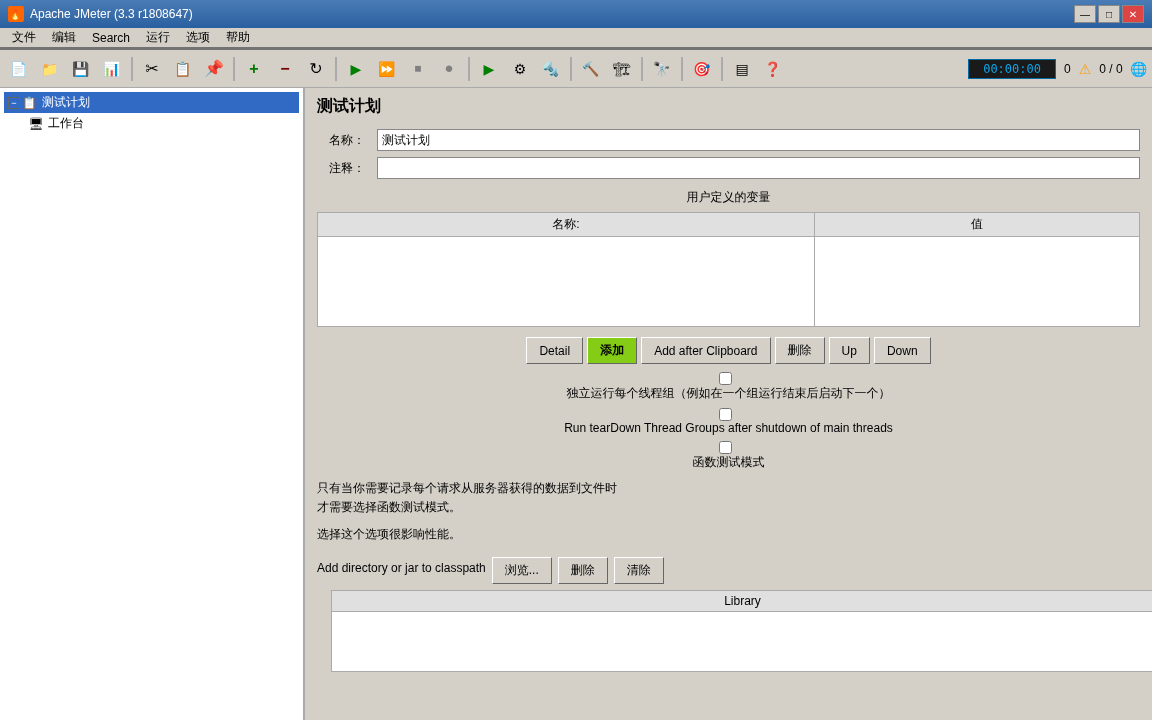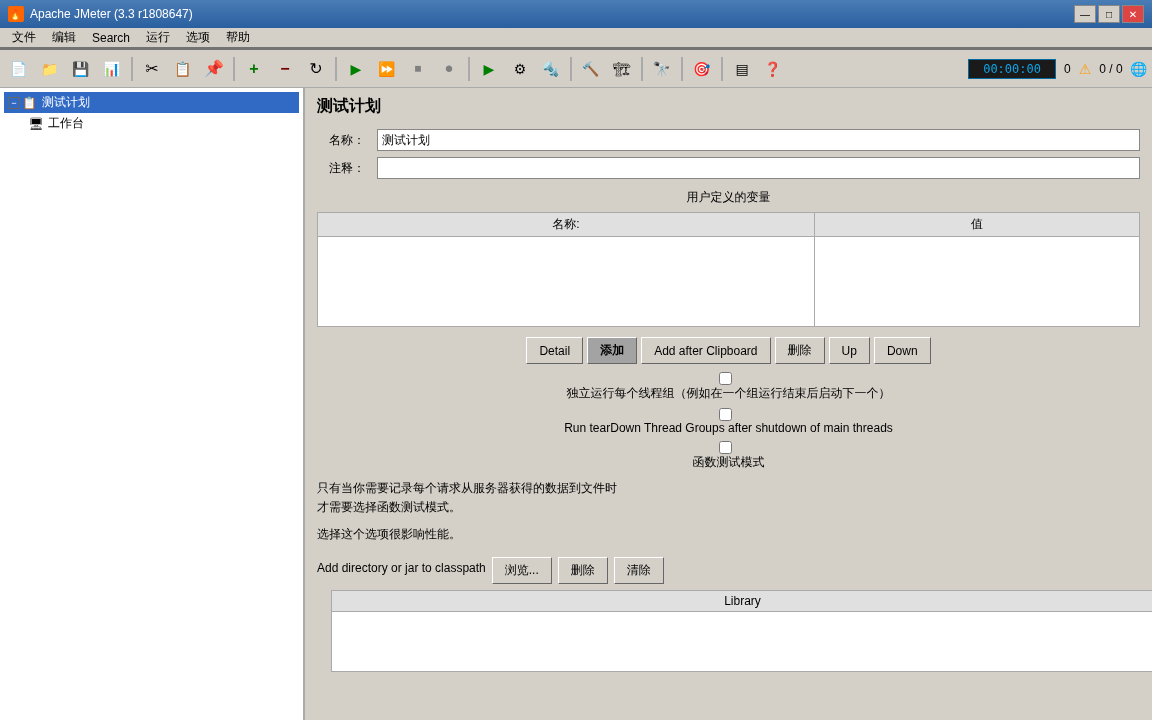--- a/index.html
+++ b/index.html
@@ -223,21 +223,21 @@
       border: 1px solid #888;
       cursor: pointer;
       font-size: 12px;
       font-family: inherit;
       border-top-color: #fff;
       border-left-color: #fff;
       border-bottom-color: #666;
       border-right-color: #666;
     }
     .action-btn.primary {
-      background: #a3a3a3;
+      background: #84cc16;
     }
     
     .checkbox-row {
       display: flex;
       align-items: center;
       margin: 6px 0;
       font-size: 12px;
       flex-direction: column;
     }
     .checkbox-row input[type="checkbox"] {

